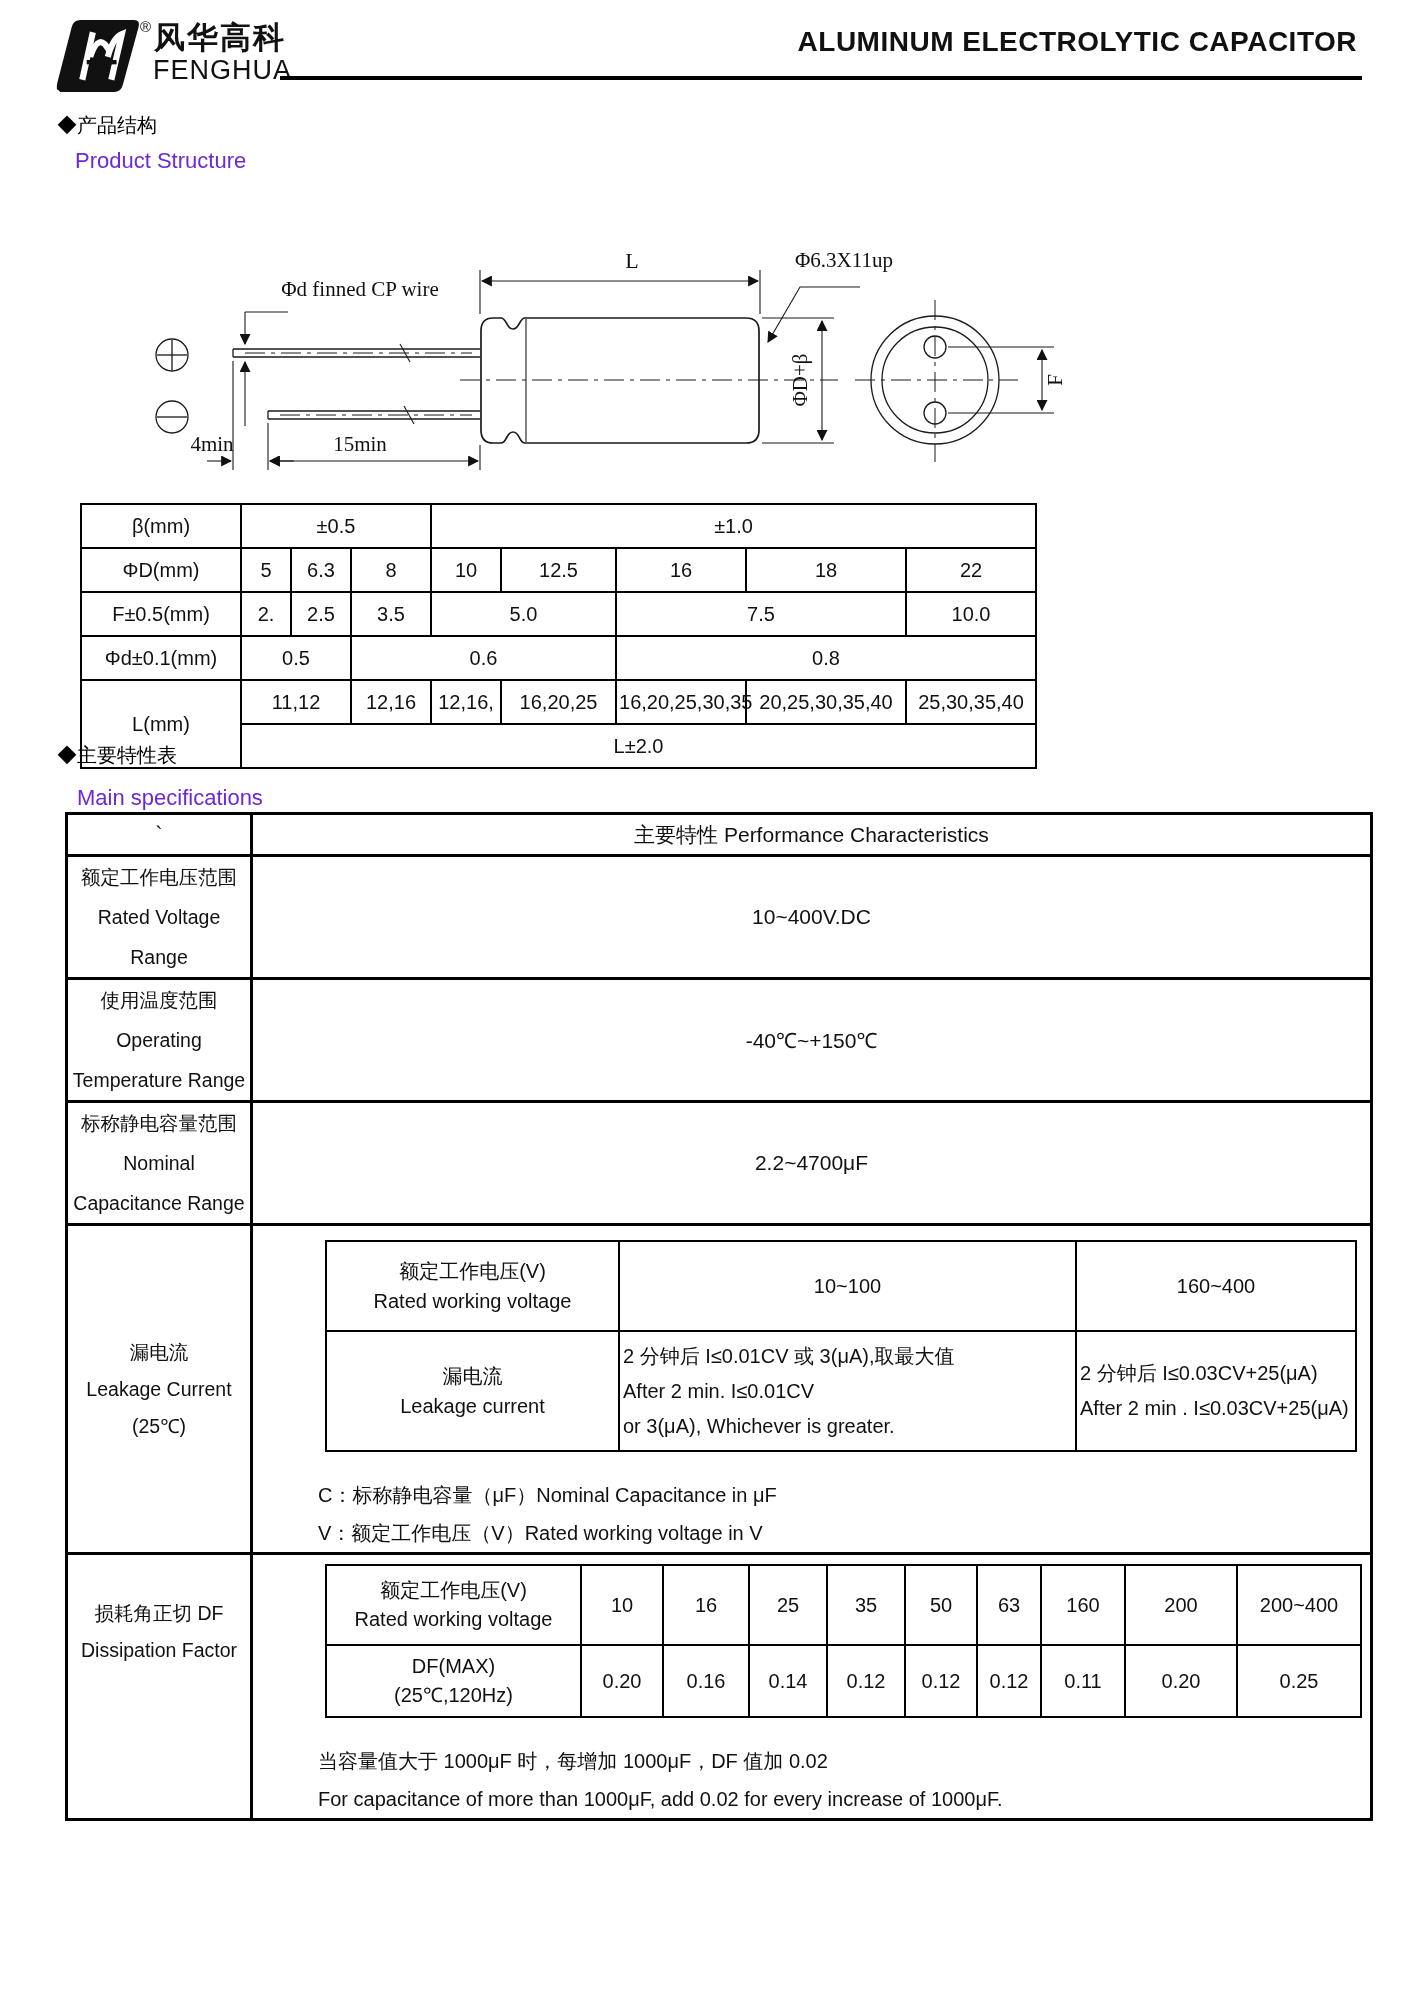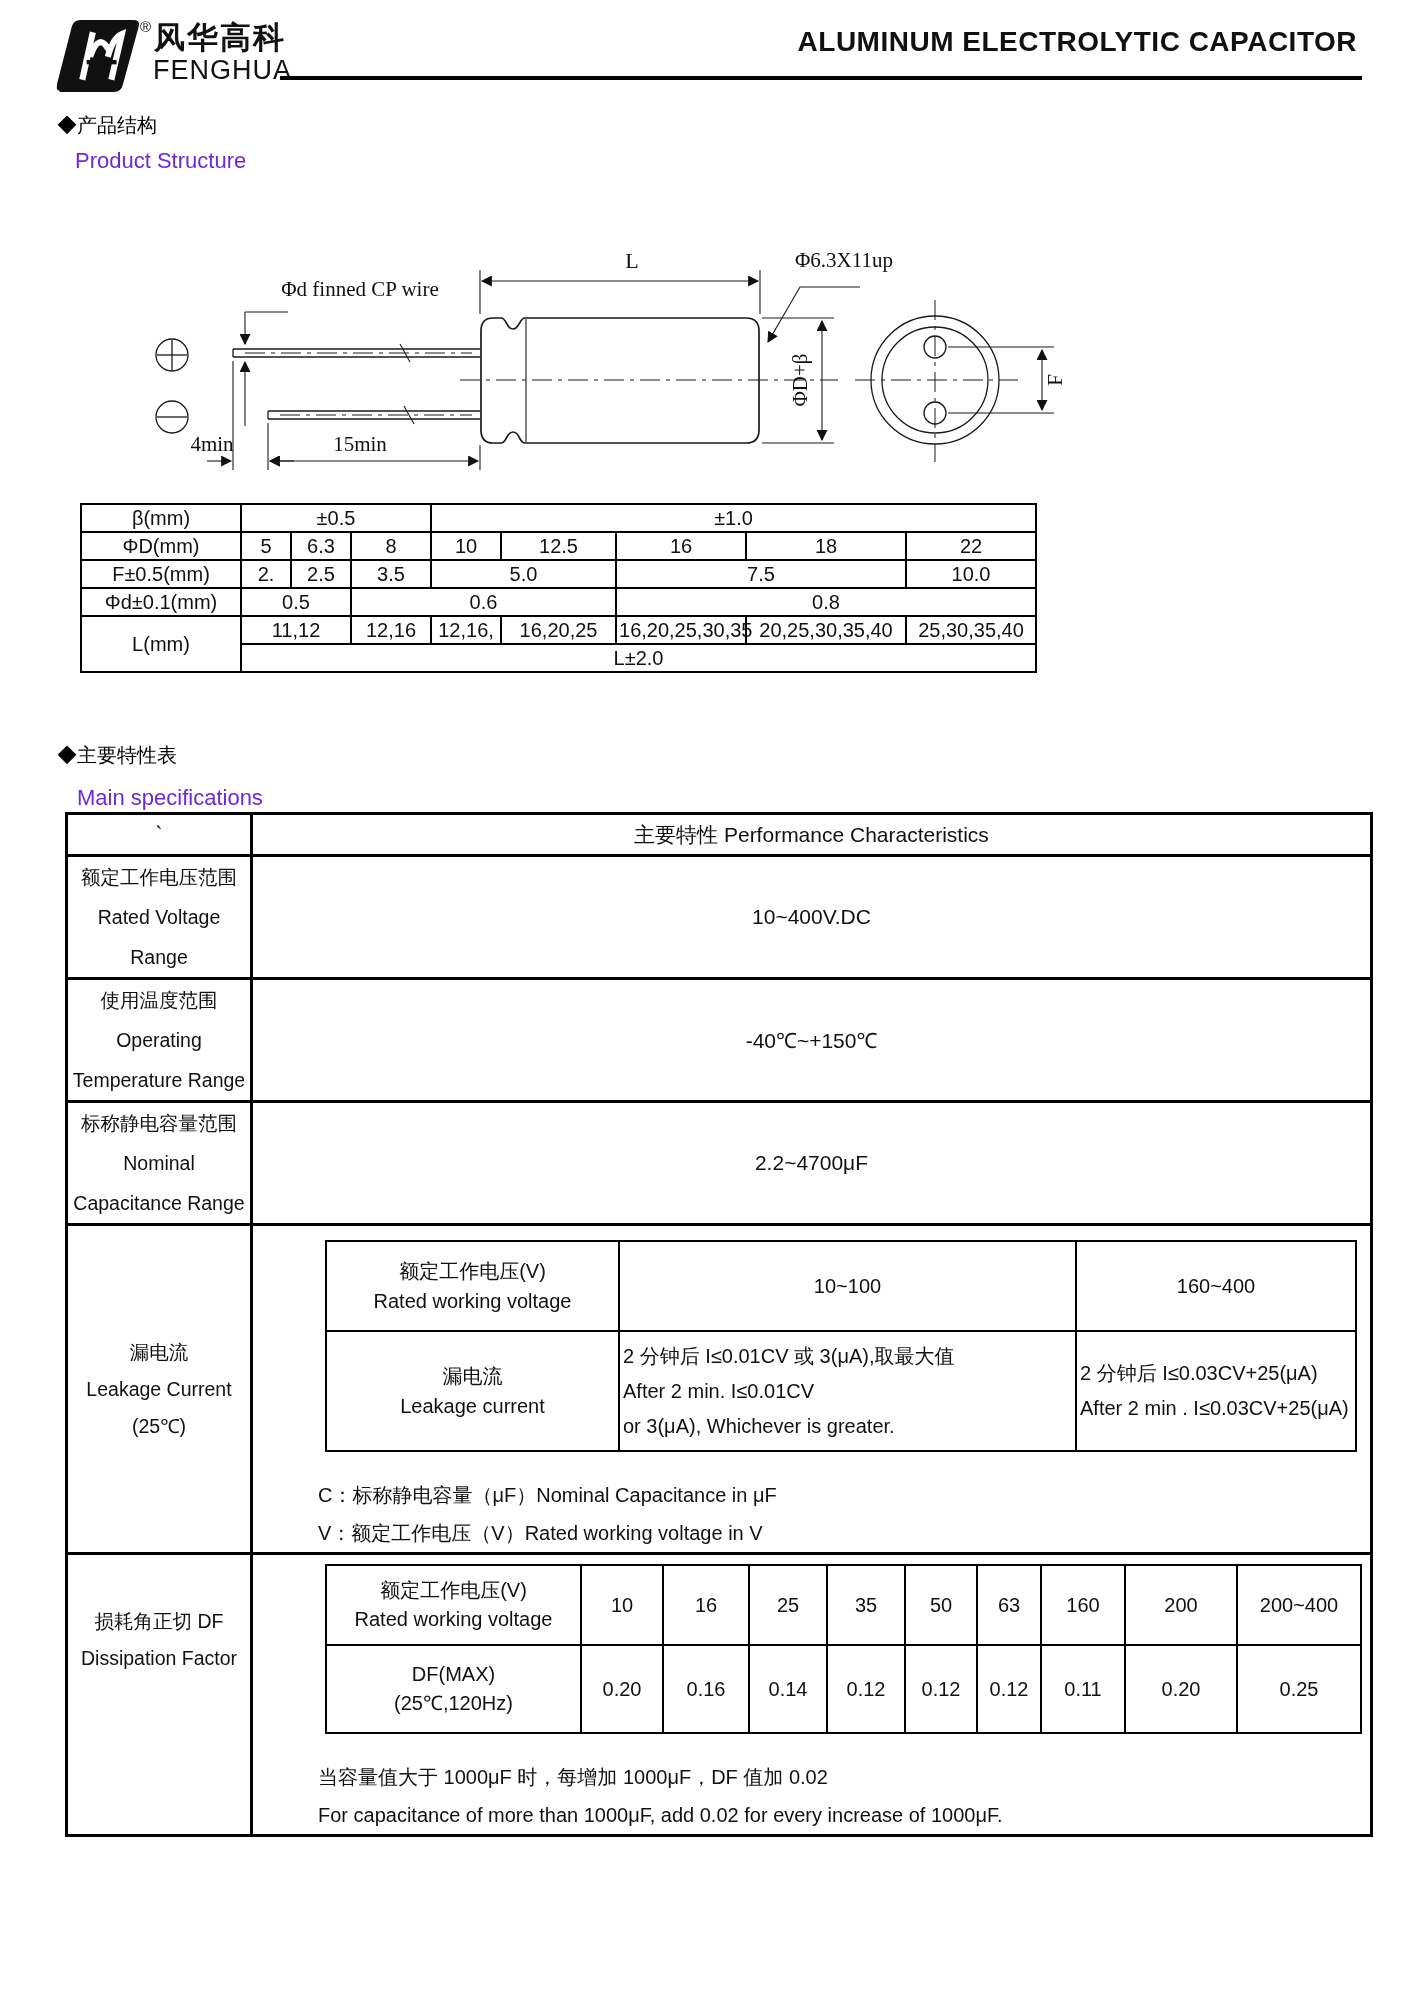--- a/index.html
+++ b/index.html
@@ -27,21 +27,21 @@
   .drawing .lbl{font-family:"Liberation Serif",serif;font-size:21px;fill:#111;}
   .drawing .lblL{font-family:"Liberation Serif",serif;font-size:22px;fill:#111;}
   .ln{stroke:#1a1a1a;stroke-width:1.3;fill:none;}
   .thin{stroke:#1a1a1a;stroke-width:1.1;fill:none;}
   .body-ln{stroke:#1a1a1a;stroke-width:1.7;fill:none;}
   .cdash{stroke:#1a1a1a;stroke-width:1;fill:none;stroke-dasharray:20 6 4 6;}
 
   
   .dim-table{position:absolute;left:80px;top:503px;width:955px;border-collapse:collapse;table-layout:fixed;
              font-size:20px;text-align:center;}
-  .dim-table td{border:2px solid #000;height:26px;padding:0 2px;}
+  .dim-table td{border:2px solid #000;height:26px;padding:8px 2px;}
 
   
   .spec-table{position:absolute;left:65px;top:812px;width:1305px;border-collapse:collapse;table-layout:fixed;
               font-size:21px;text-align:center;}
   .spec-table > tbody > tr > td{border:3px solid #000;padding:0;vertical-align:middle;}
   .vlabel{display:flex;flex-direction:column;justify-content:center;height:100%;font-size:19.5px;box-sizing:border-box;}
   .vlabel div{line-height:40px;}
   .vlabel.tight div{line-height:37px;}
   .corner{font-size:22px;}
   .hdr-cell{font-size:21px;}
@@ -347,21 +347,21 @@
                 <td>10</td>
                 <td>16</td>
                 <td>25</td>
                 <td>35</td>
                 <td>50</td>
                 <td>63</td>
                 <td>160</td>
                 <td>200</td>
                 <td>200~400</td>
               </tr>
-              <tr style="height:88px">
+              <tr style="height:72px">
                 <td class="nl">
                   <div>DF(MAX)</div>
                   <div>(25℃,120Hz)</div>
                 </td>
                 <td>0.20</td>
                 <td>0.16</td>
                 <td>0.14</td>
                 <td>0.12</td>
                 <td>0.12</td>
                 <td>0.12</td>

